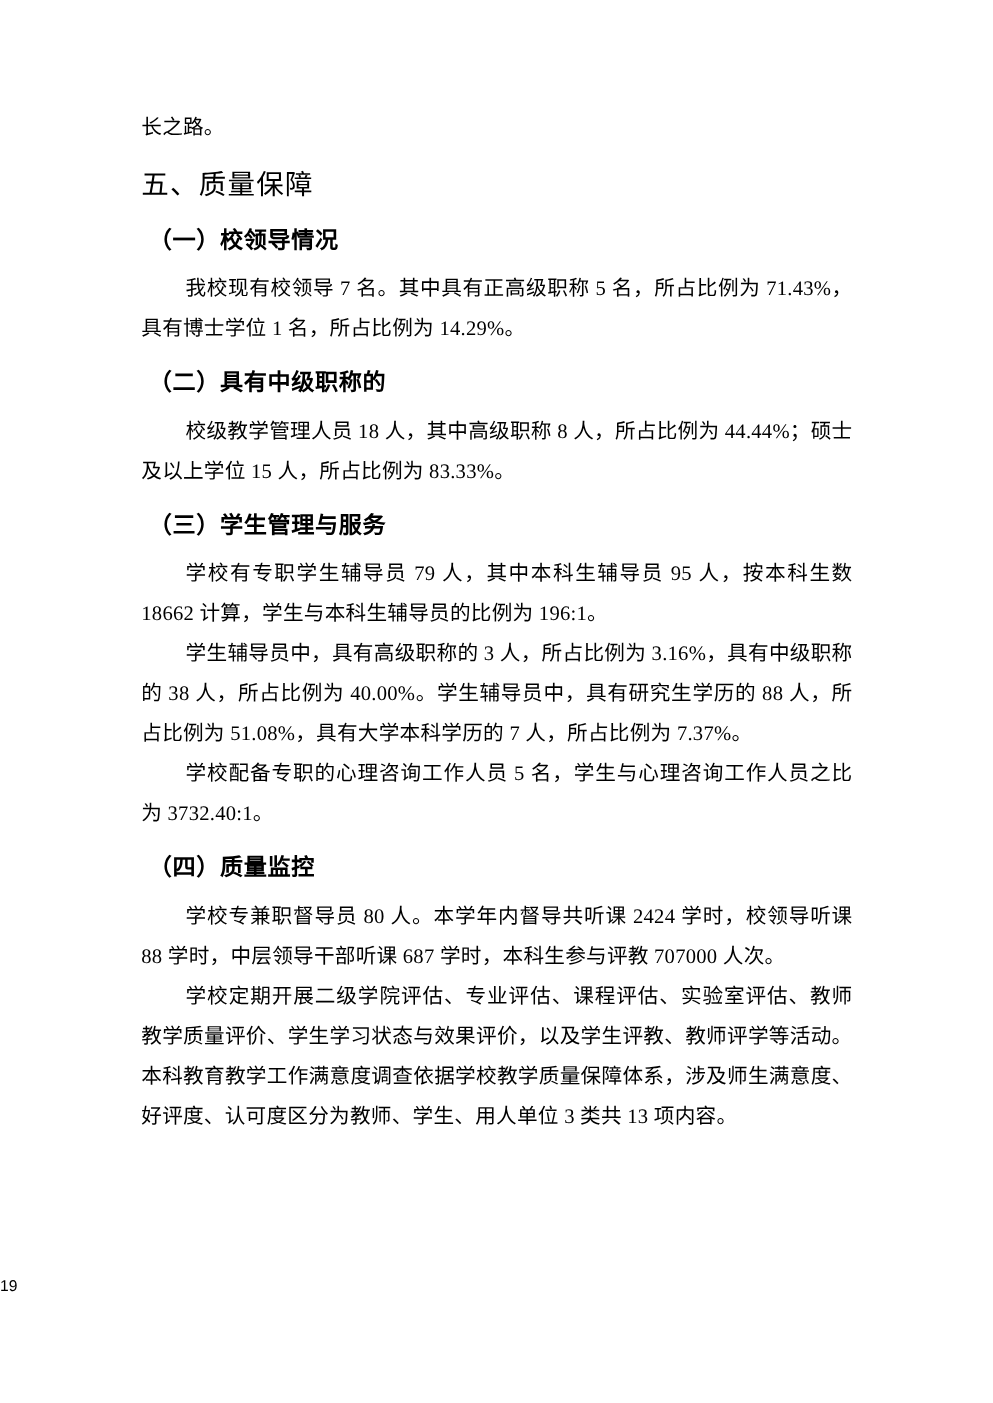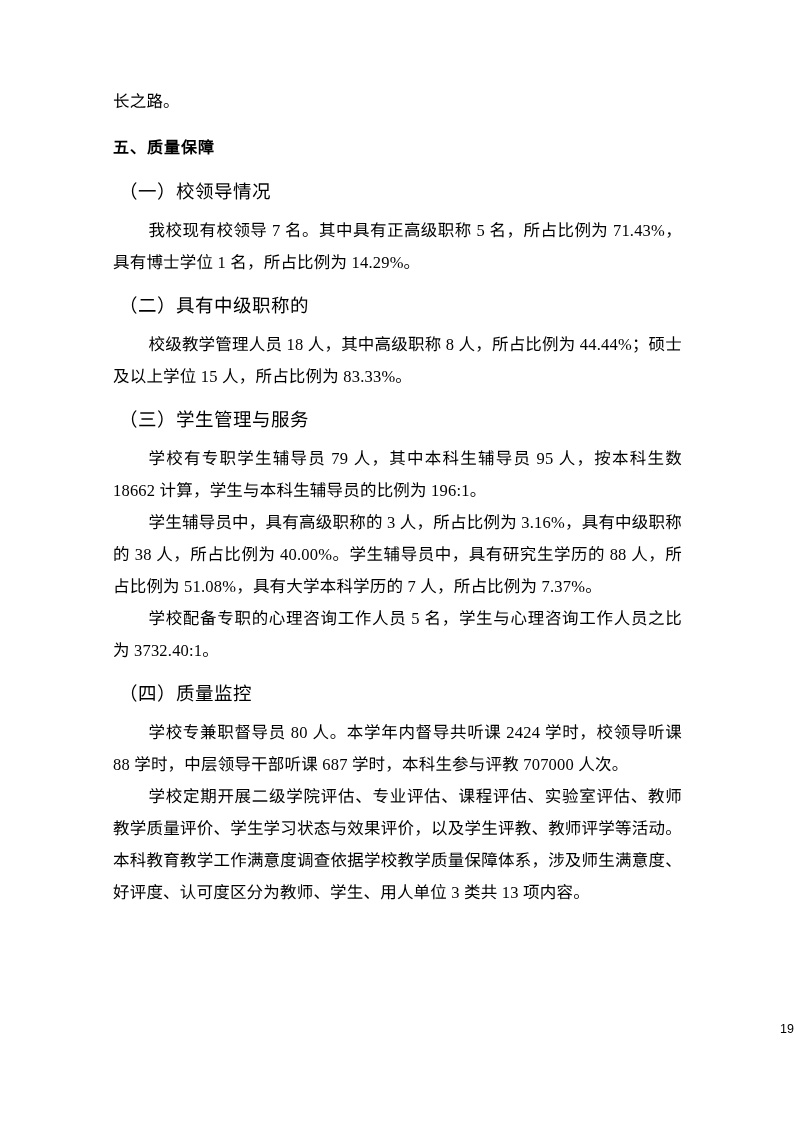--- a/index.html
+++ b/index.html
@@ -26,40 +26,40 @@
     text-align: justify;
     text-indent: 2.15em;
     letter-spacing: 0.2px;
   }
   .body-text.no-indent {
     text-indent: 0;
   }
   .chapter-title {
     margin: 13px 0 0 0;
     font-family: "Liberation Sans", "DejaVu Sans", sans-serif;
-    font-weight: bold;
-    font-size: 16px;
+    font-weight: normal;
+    font-size: 22px;
     line-height: 34px;
     letter-spacing: 1px;
   }
   .section-title {
     margin: 11px 0 7px 0;
     padding-left: 6px;
     font-family: "Liberation Sans", "DejaVu Sans", sans-serif;
-    font-weight: normal;
+    font-weight: bold;
     font-size: 18.5px;
     line-height: 32px;
     letter-spacing: 0.5px;
   }
   .page-number {
     position: absolute;
     left: 0;
     right: 0;
     top: 1022px;
-    text-align: right;
+    text-align: left;
     font-family: "Liberation Sans", "DejaVu Sans", sans-serif;
     font-size: 12.5px;
     color: #000000;
   }
 </style>
 </head>
 <body>
 
 <div class="page">
 

